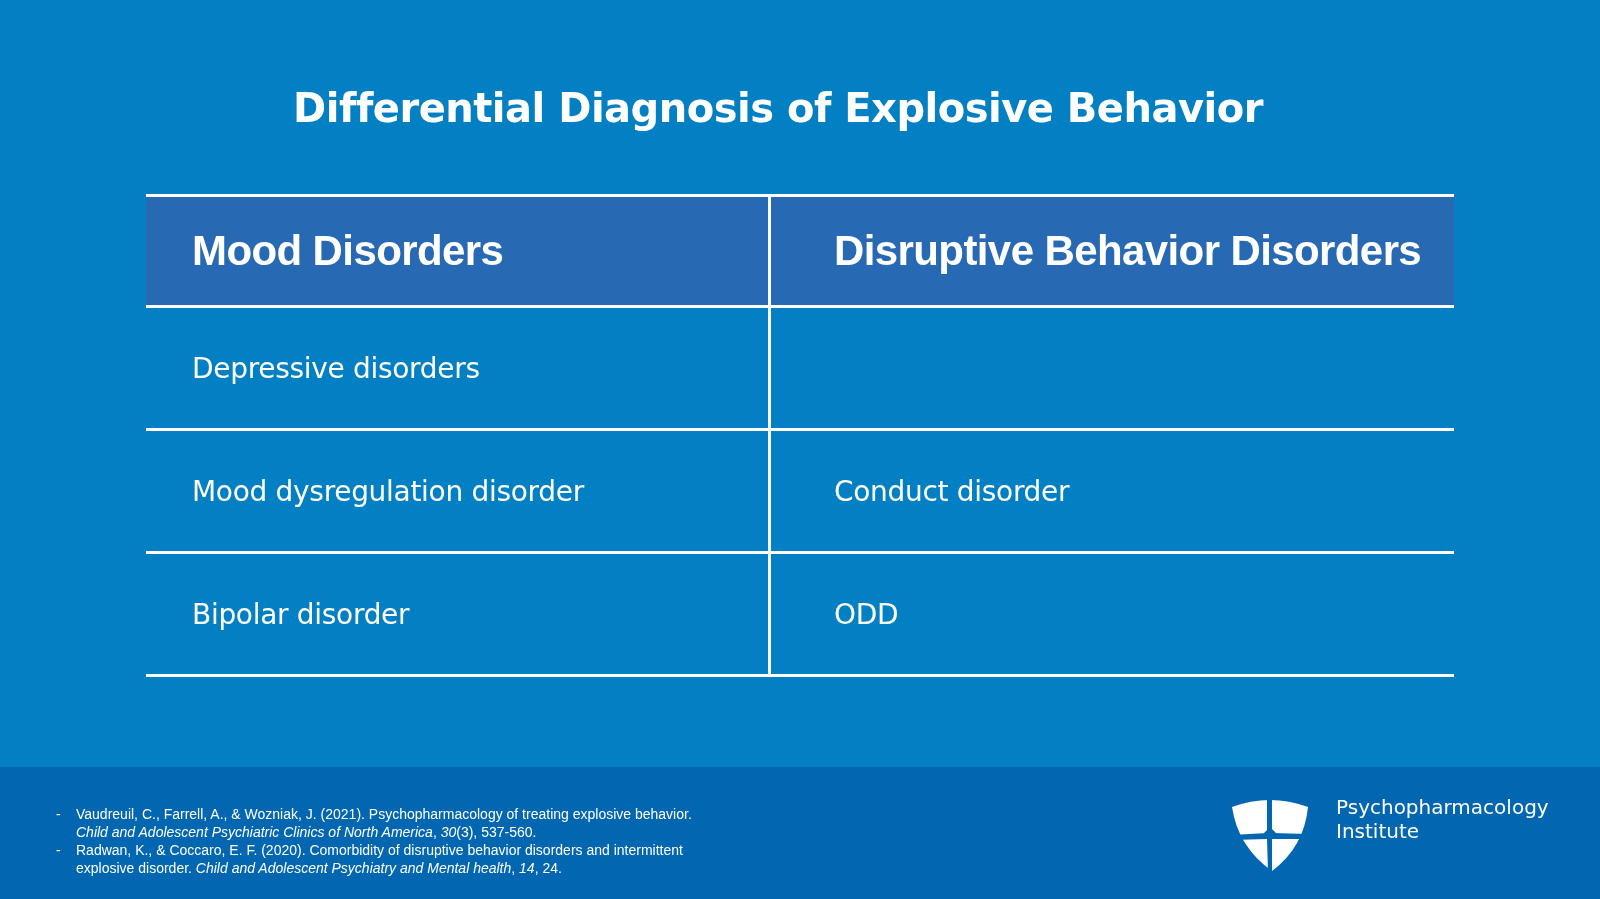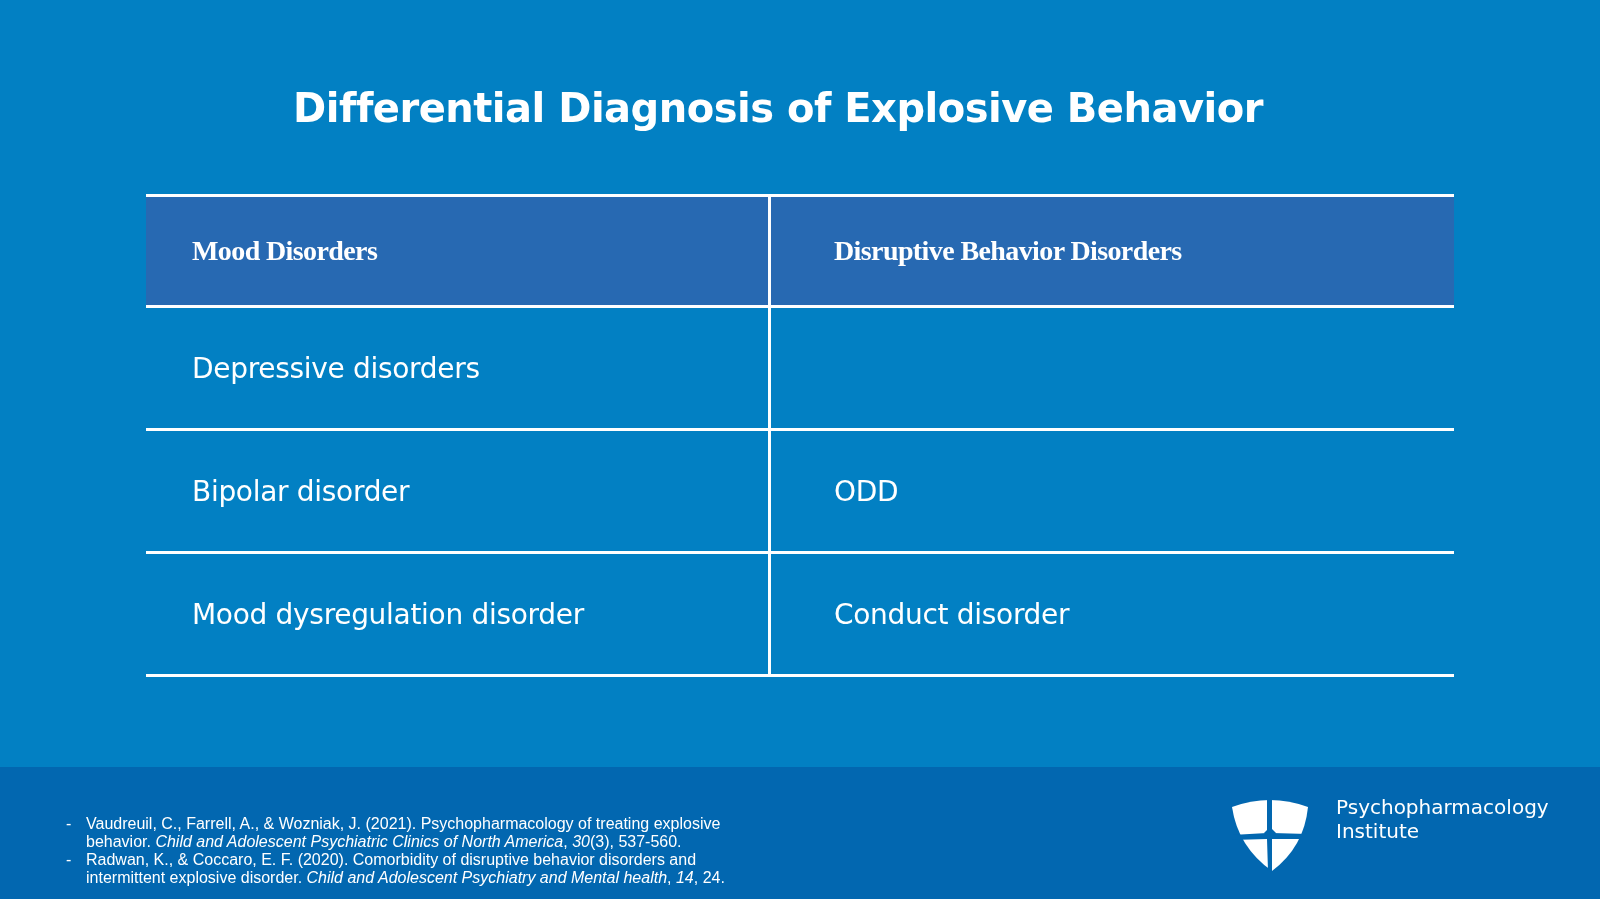--- a/index.html
+++ b/index.html
@@ -30,34 +30,34 @@
     height: 108px;
   }
   .row.body { height: 120px; }
   .cell {
     display: flex; align-items: center;
     box-sizing: border-box;
   }
   .cell.left { width: 625px; padding-left: 46px; border-right: 3px solid #ffffff; }
   .cell.right { flex: 1; padding-left: 63px; }
   .header .cell {
-    font-family: Liberation Serif, serif;
-    font-weight: bold; font-size: 28px; letter-spacing: -0.6px;
+    font-family: Liberation Sans, sans-serif;
+    font-weight: bold; font-size: 42px; letter-spacing: -0.6px;
   }
   .body .cell {
     font-family: "DejaVu Sans", sans-serif;
     font-size: 28px; letter-spacing: -0.3px;
   }
   .footer {
     position: absolute; left: 0; top: 767px; width: 1600px; height: 132px;
     background: #0267b0;
   }
   .refs {
     position: absolute; left: 50px; top: 32px;
-    font-size: 16px; line-height: 18px; margin: 16px; padding: 0; list-style: none;
+    font-size: 14px; line-height: 18px; margin: 6px; padding: 0; list-style: none;
     font-family: "Liberation Sans", sans-serif;
   }
   .refs li { position: relative; padding-left: 20px; width: 640px; }
   .refs li::before { content: "-"; position: absolute; left: 0; }
   .refs i { font-style: italic; }
   .logo {
     position: absolute; left: 1230px; top: 28px; display: flex; align-items: flex-start;
   }
   .logo svg { width: 80px; height: 78px; }
   .logo-text {
@@ -73,26 +73,26 @@
 
 <div class="table">
   <div class="row header">
     <div class="cell left">Mood Disorders</div>
     <div class="cell right">Disruptive Behavior Disorders</div>
   </div>
   <div class="row body">
     <div class="cell left">Depressive disorders</div>
   </div>
   <div class="row body">
+    <div class="cell left">Mood dysregulation disorder</div>
+    <div class="cell right">Conduct disorder</div>
+  </div>
+  <div class="row body">
     <div class="cell left">Bipolar disorder</div>
     <div class="cell right">ODD</div>
-  </div>
-  <div class="row body">
-    <div class="cell left">Mood dysregulation disorder</div>
-    <div class="cell right">Conduct disorder</div>
   </div>
 </div>
 
 <div class="footer">
   <ul class="refs">
     <li><span>Vaudreuil, C., Farrell, A., &amp; Wozniak, J. (2021). Psychopharmacology of treating explosive behavior. </span><i>Child and Adolescent Psychiatric Clinics of North America</i><span>, </span><i>30</i><span>(3), 537-560.</span></li>
     <li><span>Radwan, K., &amp; Coccaro, E. F. (2020). Comorbidity of disruptive behavior disorders and intermittent explosive disorder. </span><i>Child and Adolescent Psychiatry and Mental health</i><span>, </span><i>14</i><span>, 24.</span></li>
   </ul>
 
   <div class="logo">

